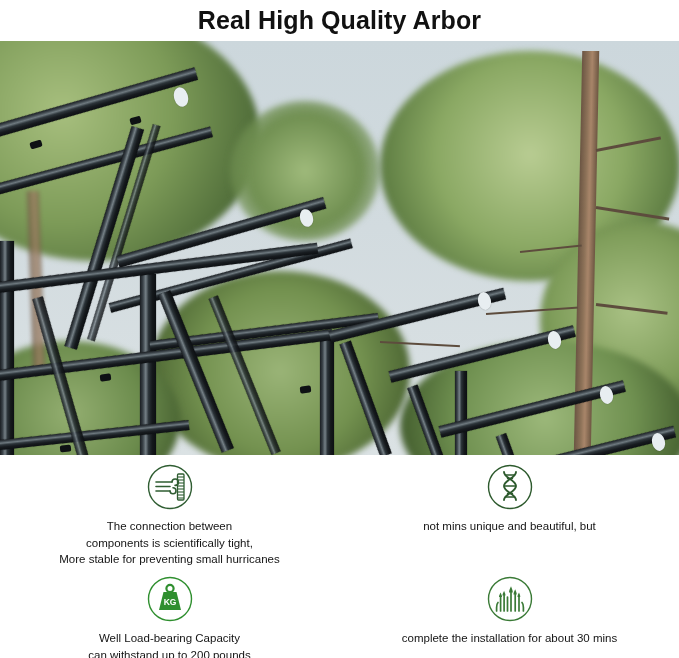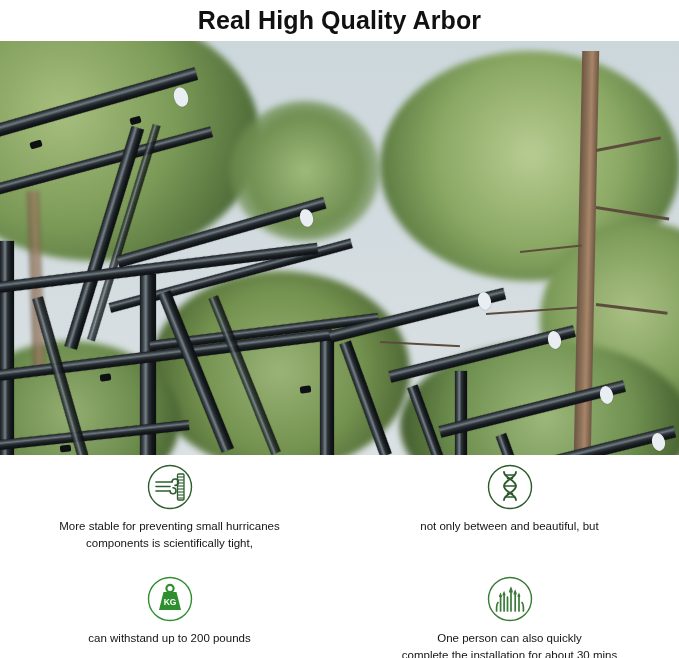--- a/index.html
+++ b/index.html
@@ -238,53 +238,55 @@
             <path d="M31.5 17 H38"></path>
             <path d="M31.5 20 H38"></path>
           <path d="M31.5 23 H38"></path>
             <path d="M31.5 26 H38"></path>
             <path d="M31.5 29 H38"></path>
           <path d="M31.5 32 H38"></path>
             <path d="M31.5 35 H38"></path>
         </g>
       </svg>
       <div class="feat-text">
+        <div>The connection between</div>
+        <div>components is scientifically tight,</div>
         <div>More stable for preventing small hurricanes</div>
-        <div>components is scientifically tight,</div>
       </div>
     </div>
 
     <div class="feature feat-tr">
       <svg class="icon-wrap" viewBox="0 0 48 48">
         <circle cx="24" cy="24" r="21.5" fill="none" stroke="#2d5a2d" stroke-width="1.4"></circle>
         <g fill="none" stroke="#2d5a2d" stroke-width="1.9" stroke-linecap="round">
           <path d="M18 9 C18 15, 30 17, 30 23 C30 29, 18 31, 18 37"></path>
           <path d="M30 9 C30 15, 18 17, 18 23 C18 29, 30 31, 30 37"></path>
         </g>
         <g stroke="#2d5a2d" stroke-width="1.4" stroke-linecap="round">
           <path d="M19.5 12 H28.5"></path>
           <path d="M21.5 15.5 H26.5"></path>
           <path d="M21.5 30.5 H26.5"></path>
           <path d="M19.5 34 H28.5"></path>
           <path d="M19 23 H29"></path>
         </g>
       </svg>
       <div class="feat-text">
-        <div>not only between and beautiful, but</div>
+        <div>not mins unique and beautiful, but</div>
       </div>
     </div>
 
     <div class="feature feat-bl">
       <svg class="icon-wrap" viewBox="0 0 48 48">
         <circle cx="24" cy="24" r="21.5" fill="none" stroke="#2f8f2f" stroke-width="1.4"></circle>
         <circle cx="24" cy="13.5" r="3.6" fill="none" stroke="#2f8f2f" stroke-width="2.2"></circle>
         <path d="M17.5 17 H30.5 L35 35 H13 Z" fill="#2f8f2f"></path>
         <text x="24" y="29.5" text-anchor="middle" font-family="Liberation Sans, sans-serif" font-size="8.5" font-weight="bold" fill="#ffffff">KG</text>
       </svg>
       <div class="feat-text">
+        <div>Well Load-bearing Capacity</div>
         <div>can withstand up to 200 pounds</div>
       </div>
     </div>
 
     <div class="feature feat-br">
       <svg class="icon-wrap" viewBox="0 0 48 48">
         <circle cx="24" cy="24" r="21.5" fill="none" stroke="#3a7a36" stroke-width="1.4"></circle>
         <g fill="#3a7a36">
           <path d="M13 22 c0-2 1-3 1.6-4.6 .5 1.6 1.4 2.6 1.4 4.6 z"></path>
           <path d="M16.5 20.5 c0-2 1-3.2 1.6-4.8 .5 1.6 1.4 2.8 1.4 4.8 z"></path>
@@ -297,19 +299,18 @@
           <path d="M18.1 19.5 V36"></path>
           <path d="M21.5 22 V36"></path>
           <path d="M25 16.5 V36"></path>
           <path d="M29.2 18.5 V36"></path>
           <path d="M33 21 V36"></path>
           <path d="M12 27.5 c-1.2 1.2 -1.4 3 -1.4 5 V36"></path>
           <path d="M36 27.5 c1.2 1.2 1.4 3 1.4 5 V36"></path>
         </g>
       </svg>
       <div class="feat-text">
-        <div>One person can also quickly</div>
         <div>complete the installation for about 30 mins</div>
       </div>
     </div>
 
   </div>
 </div>
 
 </body></html>

